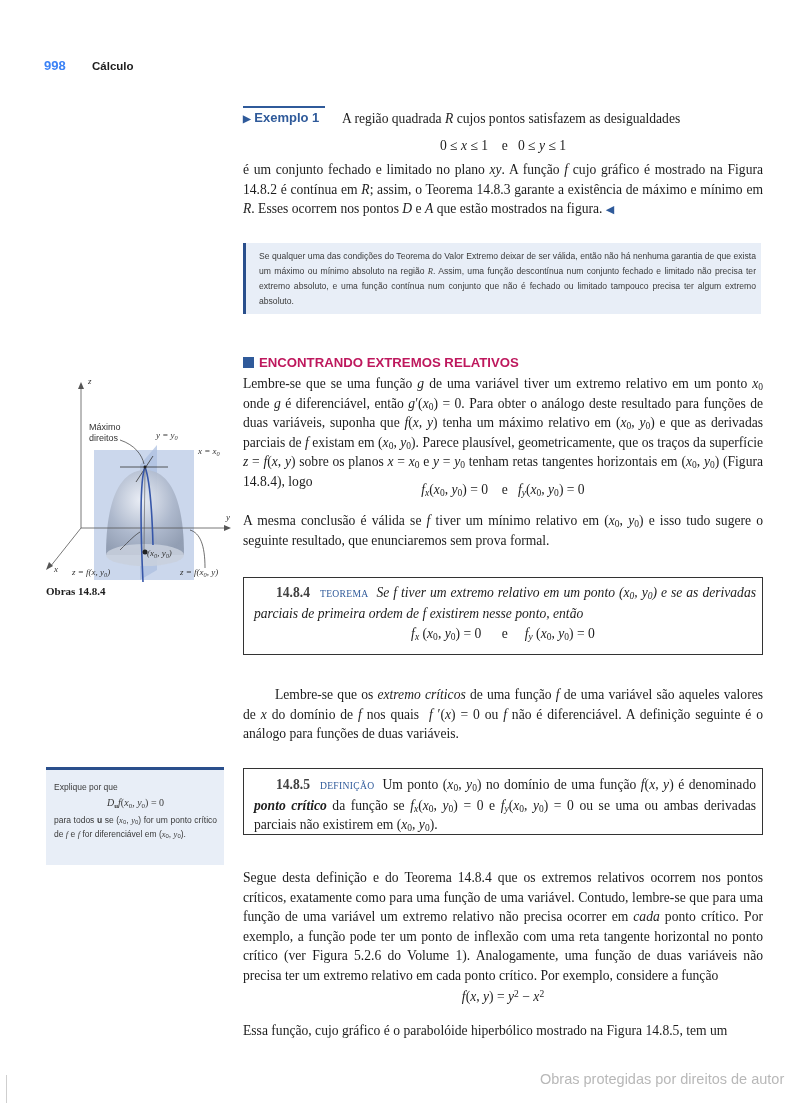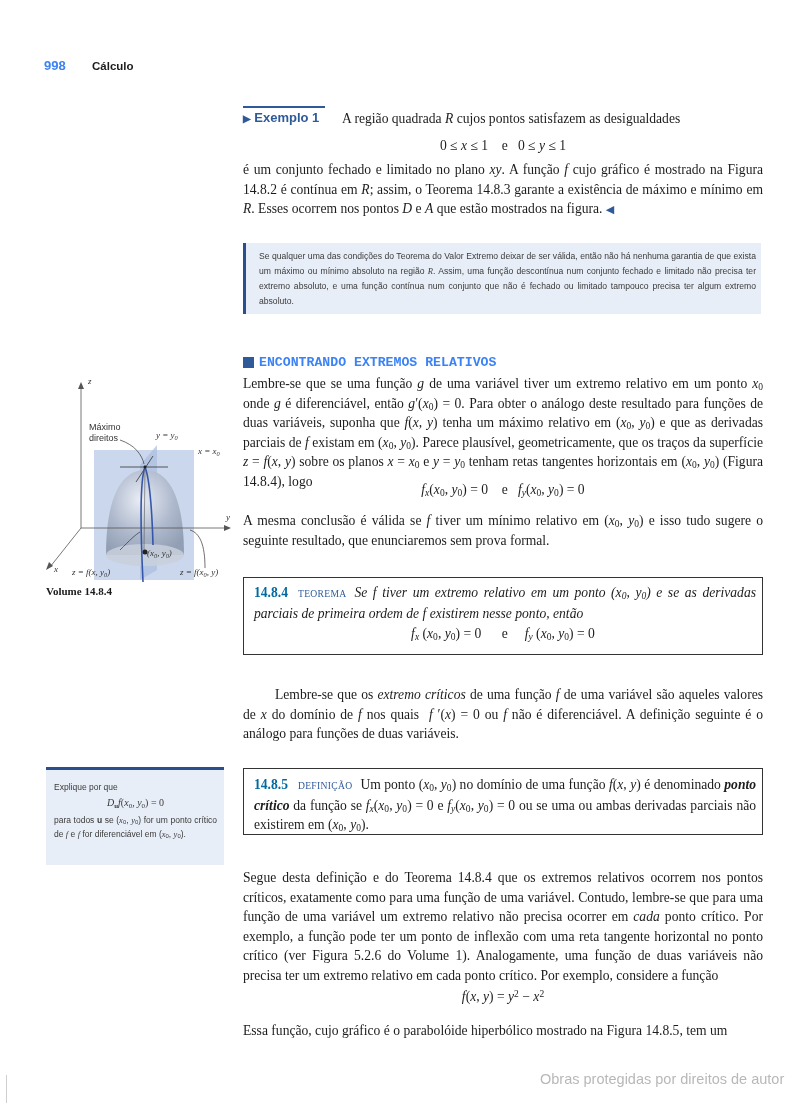--- a/index.html
+++ b/index.html
@@ -26,30 +26,30 @@
     .ex-label { left: 243px; top: 110px; font-size: 13px; font-weight: bold; color: #2f5a9a; }
     .end-mark { color: #2f5a9a; font-size: 11px; }
 
     
     .note-box { left: 243px; top: 243px; width: 518px; height: 71px; background: #e8eef7; }
     .note-bar { left: 243px; top: 243px; width: 3px; height: 71px; background: #2a4f8c; }
     .note-text { left: 259px; top: 249px; width: 497px; font-size: 8.6px; line-height: 15px; color: #3a3a3a; text-align: justify; }
 
     
     .sec-square { left: 243px; top: 357px; width: 11px; height: 11px; background: #2f5a9a; }
-    .sec-title { left: 259px; top: 355px; font-size: 13.2px; font-weight: bold; color: #3b82f6; font-family: Liberation Mono, monospace; }
+    .sec-title { left: 259px; top: 355px; font-size: 13.2px; font-weight: bold; color: #be185d; }
 
     
     .figure { left: 40px; top: 370px; width: 200px; height: 215px; }
     .fig-caption { left: 46px; top: 585px; font-size: 11px; font-weight: bold; }
     .fig-label { font-size: 9px; color: #333; }
 
     
     .frame-box { border: 1.5px solid #333; background: #fff; }
-    .box-num { color: #0369a1; font-weight: bold; font-size: 13.6px; }
+    .box-num { color: #404040; font-weight: bold; font-size: 13.6px; margin-left: 22px; }
     .box-kind { color: #2f5a9a; font-size: 9.6px; letter-spacing: 0.3px; margin-left: 10px; margin-right: 8px; }
 
     
     .side-box { left: 46px; top: 767px; width: 178px; height: 98px; background: #e8eef7; }
     .side-rule { left: 46px; top: 767px; width: 178px; height: 3px; background: #2a4f8c; }
     .side-text { left: 54px; top: 780px; width: 163px; font-size: 8.5px; line-height: 14px; color: #3a3a3a; text-align: justify; }
 
     .watermark { left: 540px; top: 1071px; font-size: 14.5px; color: #b8b8b8; }
     .edge-mark { left: 6px; top: 1075px; width: 1px; height: 28px; background: #cfcfcf; }
   </style>
@@ -135,21 +135,21 @@
   <span class="abs serif fig-label it" style="left:186px; top:142px;">y</span>
   <span class="abs serif fig-label it" style="left:14px; top:194px;">x</span>
   <span class="abs sans fig-label" style="left:49px; top:52px;">Máximo</span>
   <span class="abs sans fig-label" style="left:49px; top:63px;">direitos</span>
   <span class="abs serif fig-label it" style="left:116px; top:60px;">y = y<sub>0</sub></span>
   <span class="abs serif fig-label it" style="left:158px; top:76px;">x = x<sub>0</sub></span>
   <span class="abs serif fig-label it" style="left:107px; top:178px;">(x<sub>0</sub>, y<sub>0</sub>)</span>
   <span class="abs serif fig-label it" style="left:32px; top:197px;">z = f(x, y<sub>0</sub>)</span>
   <span class="abs serif fig-label it" style="left:140px; top:197px;">z = f(x<sub>0</sub>, y)</span>
 </div>
-<div class="abs serif fig-caption">Volume 14.8.4</div>
+<div class="abs serif fig-caption">Obras 14.8.4</div>
 
 <div class="abs frame-box" style="left:243px; top:577px; width:520px; height:78px;"></div>
 <div class="abs para" style="left:254px; top:583px; width:502px; font-style:italic;">
   <span class="box-num" style="font-style:normal;">14.8.4</span><span class="box-kind" style="font-style:normal;">TEOREMA</span>Se <i>f</i> tiver um extremo relativo em um ponto (<i>x</i><sub>0</sub>, <i>y</i><sub>0</sub>) e se as derivadas parciais de primeira ordem de <i>f</i> existirem nesse ponto, então
 </div>
 <div class="abs center-eq" style="left:243px; top:626px; width:520px;">
   <i>f<sub>x</sub></i> (<i>x</i><sub>0</sub>, <i>y</i><sub>0</sub>) = 0 &nbsp;&nbsp;&nbsp;&nbsp; e &nbsp;&nbsp;&nbsp;&nbsp;<i>f<sub>y</sub></i> (<i>x</i><sub>0</sub>, <i>y</i><sub>0</sub>) = 0
 </div>
 
 <div class="abs para" style="left:243px; top:685px; text-indent:32px;">

